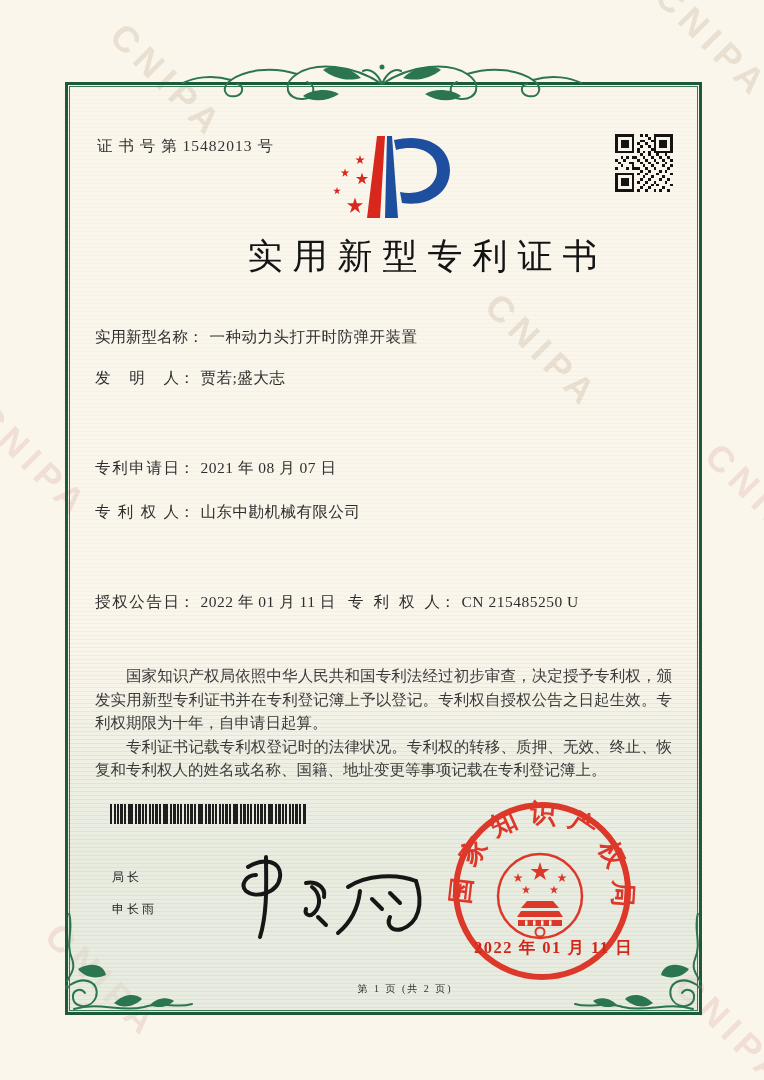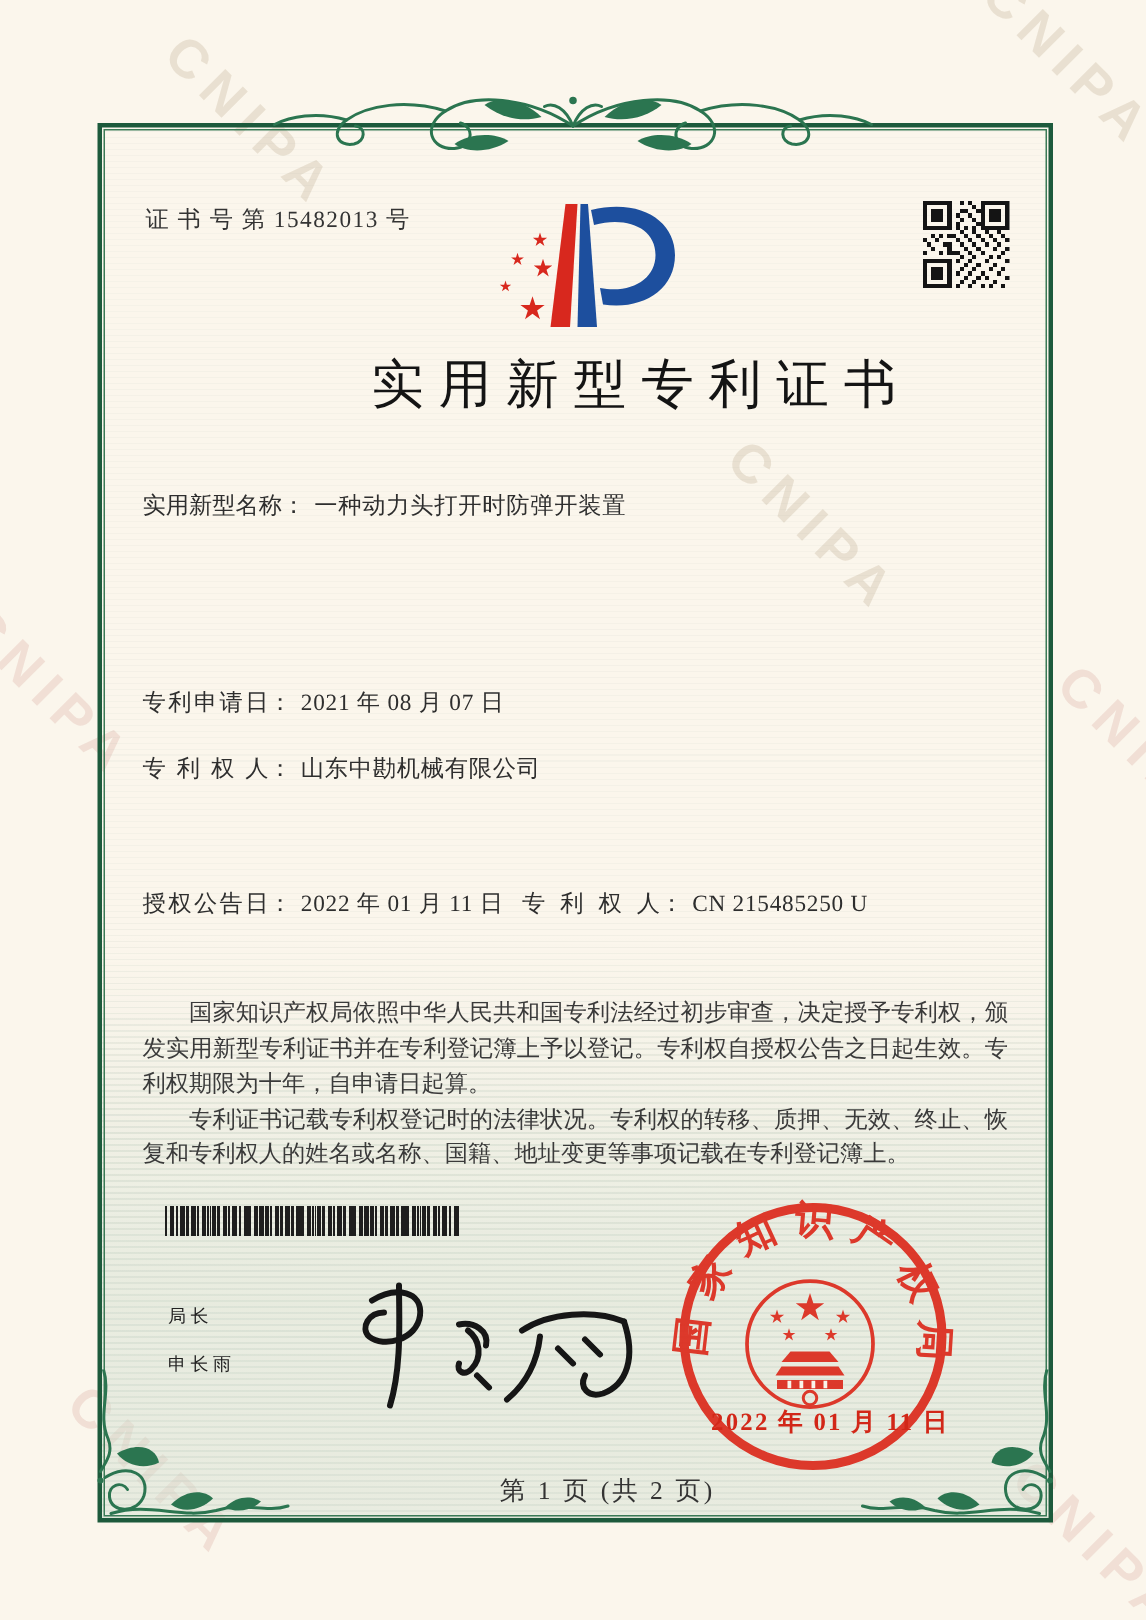--- a/index.html
+++ b/index.html
@@ -66,21 +66,21 @@
   
   .sig-label{left:112px;font-family:"Liberation Sans","DejaVu Sans",sans-serif;
     font-size:12px;letter-spacing:3px;color:#222;}
   .sig-svg path{stroke:#161616;stroke-width:4px;fill:none;stroke-linecap:round;stroke-linejoin:round;}
   
   .seal-date{
     left:474px;top:937px;font-size:16.5px;font-weight:bold;color:#d22718;
     letter-spacing:1.5px;white-space:pre-wrap;z-index:5;
   }
   
-  .pageinfo{left:65px;top:982px;width:680px;text-align:center;font-size:17px;
+  .pageinfo{left:65px;top:982px;width:680px;text-align:center;font-size:10px;
     letter-spacing:2px;color:#333;}
   .contnote{left:0;top:1028px;width:764px;text-align:center;z-index:4;}
   .contnote span{background:#ffffff;padding:3px 14px;font-size:14.5px;letter-spacing:2px;color:#333;}
 </style>
 </head>
 <body>
 
 <span class="wm wm-tan" style="left:95px;top:60px;">CNIPA</span>
 <span class="wm wm-tan" style="left:640px;top:20px;">CNIPA</span>
 <span class="wm wm-tan" style="left:470px;top:330px;">CNIPA</span>
@@ -140,20 +140,23 @@
 
   <svg class="abs" style="left:615px;top:134px;" width="58" height="58" viewBox="0 0 21 21" shape-rendering="crispEdges">
     <path fill="#141414" fill-rule="evenodd" d="M0,0h7v7H0z M1,1h5v5H1z M2,2h3v3H2z M14,0h7v7h-7z M15,1h5v5h-5z M16,2h3v3h-3z M0,14h7v7H0z M1,15h5v5H1z M2,16h3v3H2z"></path>
     <path fill="#141414" d="M9,0h1v1H9z M11,0h1v1h-1z M12,1h1v1h-1z M9,2h2v1H9z M13,2h1v1h-1z M8,3h1v1H8z M11,3h1v1h-1z M9,4h1v1H9z M12,4h1v1h-1z M8,5h1v1H8z M13,5h1v1h-1z M8,6h1v1H8z M10,6h1v1h-1z M12,6h1v1h-1z M9,7h1v1H9z M12,7h1v1h-1z M15,7h1v1h-1z M18,7h1v1h-1z M2,8h1v1H2z M4,8h1v1H4z M6,8h2v1H6z M10,8h1v1h-1z M13,8h1v1h-1z M16,8h1v1h-1z M19,8h1v1h-1z M0,9h1v1H0z M3,9h1v1H3z M8,9h1v1H8z M11,9h1v1h-1z M14,9h1v1h-1z M17,9h1v1h-1z M20,9h1v1h-1z M1,10h1v1H1z M5,10h2v1H5z M9,10h1v1H9z M12,10h1v1h-1z M15,10h1v1h-1z M18,10h1v1h-1z M2,11h1v1H2z M6,11h1v1H6z M10,11h1v1h-1z M13,11h1v1h-1z M17,11h1v1h-1z M20,11h1v1h-1z M0,12h1v1H0z M4,12h1v1H4z M6,12h3v1H6z M11,12h1v1h-1z M14,12h1v1h-1z M19,12h1v1h-1z M9,13h1v1H9z M12,13h1v1h-1z M16,13h1v1h-1z M18,13h1v1h-1z M8,14h1v1H8z M11,14h1v1h-1z M15,14h1v1h-1z M20,14h1v1h-1z M10,15h1v1h-1z M13,15h1v1h-1z M17,15h1v1h-1z M9,16h1v1H9z M12,16h1v1h-1z M16,16h1v1h-1z M19,16h1v1h-1z M8,17h1v1H8z M11,17h1v1h-1z M14,17h1v1h-1z M18,17h1v1h-1z M10,18h1v1h-1z M13,18h1v1h-1z M15,18h1v1h-1z M20,18h1v1h-1z M9,19h1v1H9z M12,19h1v1h-1z M17,19h1v1h-1z M8,20h1v1H8z M11,20h1v1h-1z M14,20h1v1h-1z M16,20h1v1h-1z M19,20h1v1h-1z"></path>
   </svg>
 
   <div class="abs title">实用新型专利证书</div>
 
   <div class="frow" style="top:327px;">
     <span class="flabel wide">实用新型名称</span><span class="fcolon">：</span><span class="fvalue">一种动力头打开时防弹开装置</span>
+  </div>
+  <div class="frow" style="top:368px;">
+    <span class="flabel">发明人</span><span class="fcolon">：</span><span class="fvalue">贾若;盛大志</span>
   </div>
   <div class="frow" style="top:458px;">
     <span class="flabel">专利申请日</span><span class="fcolon">：</span><span class="fvalue">2021 年 08 月 07 日</span>
   </div>
   <div class="frow" style="top:502px;">
     <span class="flabel">专利权人</span><span class="fcolon">：</span><span class="fvalue">山东中勘机械有限公司</span>
   </div>
   <div class="frow" style="top:592px;">
     <span class="flabel">授权公告日</span><span class="fcolon">：</span><span class="fvalue">2022 年 01 月 11 日</span>
     <span class="pair2">

